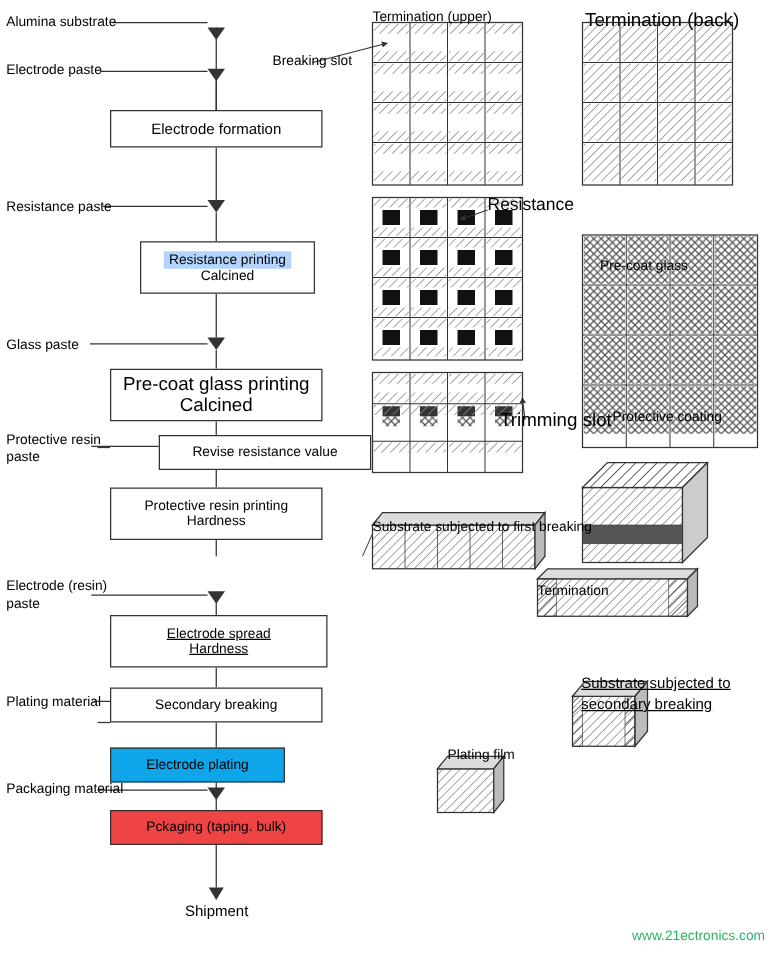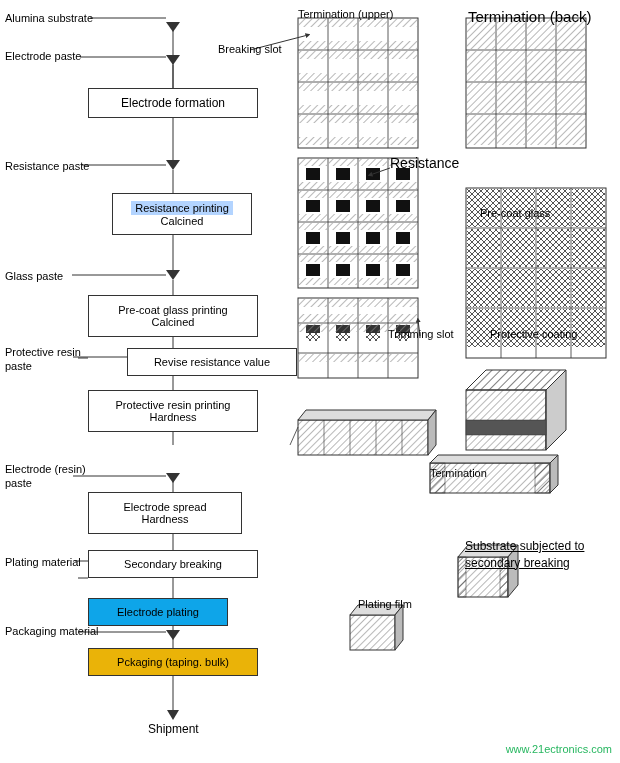--- a/index.html
+++ b/index.html
@@ -392,63 +392,64 @@
 
   <div style="position:absolute;top:88px;left:88px;width:170px;height:30px;border:1px solid #333;background:#fff;display:flex;align-items:center;justify-content:center;font-size:12px;text-align:center;">
     <span>Electrode formation</span>
   </div>
 
   <div style="position:absolute;top:193px;left:88px;width:140px;height:42px;border:1px solid #333;background:#fff;display:flex;flex-direction:column;align-items:center;justify-content:center;font-size:11px;text-align:right;margin-left:24px;">
     <span style="background:#b3d4ff;padding:1px 4px;">Resistance printing</span>
     <span>Calcined</span>
   </div>
 
-  <div style="position:absolute;top:295px;left:88px;width:170px;height:42px;border:1px solid #333;background:#fff;display:flex;flex-direction:column;align-items:center;justify-content:center;font-size:11px;text-align:center;">
+  <div style="position:absolute;top:295px;left:88px;width:170px;height:42px;border:1px solid #333;background:#fff;display:flex;flex-direction:column;align-items:center;justify-content:center;font-size:15px;text-align:center;">
     <span>Pre-coat glass printing</span>
     <span>Calcined</span>
   </div>
 
   <div style="position:absolute;top:348px;left:88px;width:170px;height:28px;border:1px solid #333;background:#fff;display:flex;align-items:center;justify-content:center;font-size:11px;text-align:center;margin-left:39px;">
     <span>Revise resistance value</span>
   </div>
 
   <div style="position:absolute;top:390px;left:88px;width:170px;height:42px;border:1px solid #333;background:#fff;display:flex;flex-direction:column;align-items:center;justify-content:center;font-size:11px;text-align:center;">
     <span>Protective resin printing</span>
     <span>Hardness</span>
   </div>
 
 
-  <div style="position:absolute;top:492px;left:88px;width:154px;height:42px;border:1px solid #333;background:#fff;display:flex;flex-direction:column;align-items:center;justify-content:center;font-size:11px;text-align:center;">
+  <div style="position:absolute;top:492px;left:88px;width:174px;height:42px;border:1px solid #333;background:#fff;display:flex;flex-direction:column;align-items:center;justify-content:center;font-size:11px;text-align:center;text-decoration:underline;">
     <span>Electrode spread</span>
     <span>Hardness</span>
   </div>
 
   <div style="position:absolute;top:550px;left:88px;width:170px;height:28px;border:1px solid #333;background:#fff;display:flex;align-items:center;justify-content:center;font-size:11px;text-align:center;">
     <span>Secondary breaking</span>
   </div>
 
   <div style="position:absolute;top:598px;left:88px;width:140px;height:28px;border:1px solid #333;background:#0ea5e9;display:flex;align-items:center;justify-content:center;font-size:11px;text-align:center;">
     <span>Electrode plating</span>
   </div>
 
-  <div style="position:absolute;top:648px;left:88px;width:170px;height:28px;border:1px solid #333;background:#eab308;display:flex;align-items:center;justify-content:center;font-size:11px;text-align:right;">
+  <div style="position:absolute;top:648px;left:88px;width:170px;height:28px;border:1px solid #333;background:#ef4444;display:flex;align-items:center;justify-content:center;font-size:11px;text-align:right;">
     <span>Pckaging (taping. bulk)</span>
   </div>
 
   <div style="position:absolute;top:722px;left:148px;font-size:12px;font-weight:normal;">
     <span>Shipment</span>
   </div>
 
   <div style="position:absolute;top:8px;left:298px;font-size:11px;">Termination (upper)</div>
   <div style="position:absolute;top:8px;left:468px;font-size:15px;">Termination (back)</div>
   <div style="position:absolute;top:43px;left:218px;font-size:11px;">Breaking slot</div>
   <div style="position:absolute;top:155px;left:390px;font-size:14px;">Resistance</div>
   <div style="position:absolute;top:207px;left:480px;font-size:11px;">Pre-coat glass</div>
-  <div style="position:absolute;top:328px;left:388px;font-size:11px;">Trimming slot</div>
+  <div style="position:absolute;top:328px;left:400px;font-size:15px;">Trimming slot</div>
   <div style="position:absolute;top:328px;left:490px;font-size:11px;">Protective coating</div>
+  <div style="position:absolute;top:415px;left:298px;font-size:11px;line-height:1.3;">Substrate subjected to first breaking</div>
   <div style="position:absolute;top:467px;left:430px;font-size:11px;">Termination</div>
   <div style="position:absolute;top:538px;left:465px;font-size:12px;line-height:1.4;text-decoration:underline;">Substrate subjected to<br>secondary breaking</div>
   <div style="position:absolute;top:598px;left:358px;font-size:11px;">Plating film</div>
 
   <div style="position:absolute;bottom:8px;right:8px;font-size:11px;color:#00aa44;opacity:0.85;">
     <span>www.21ectronics.com</span>
   </div>
 
 </div>
 

